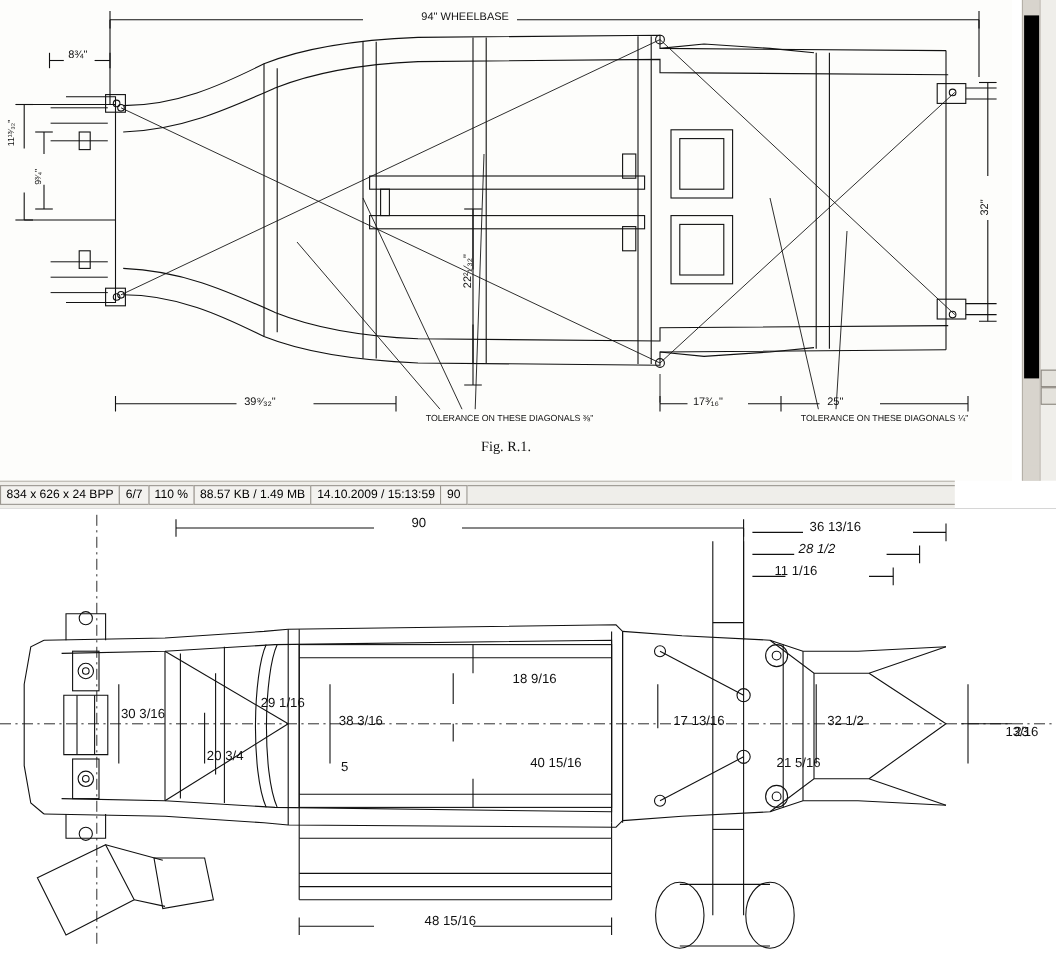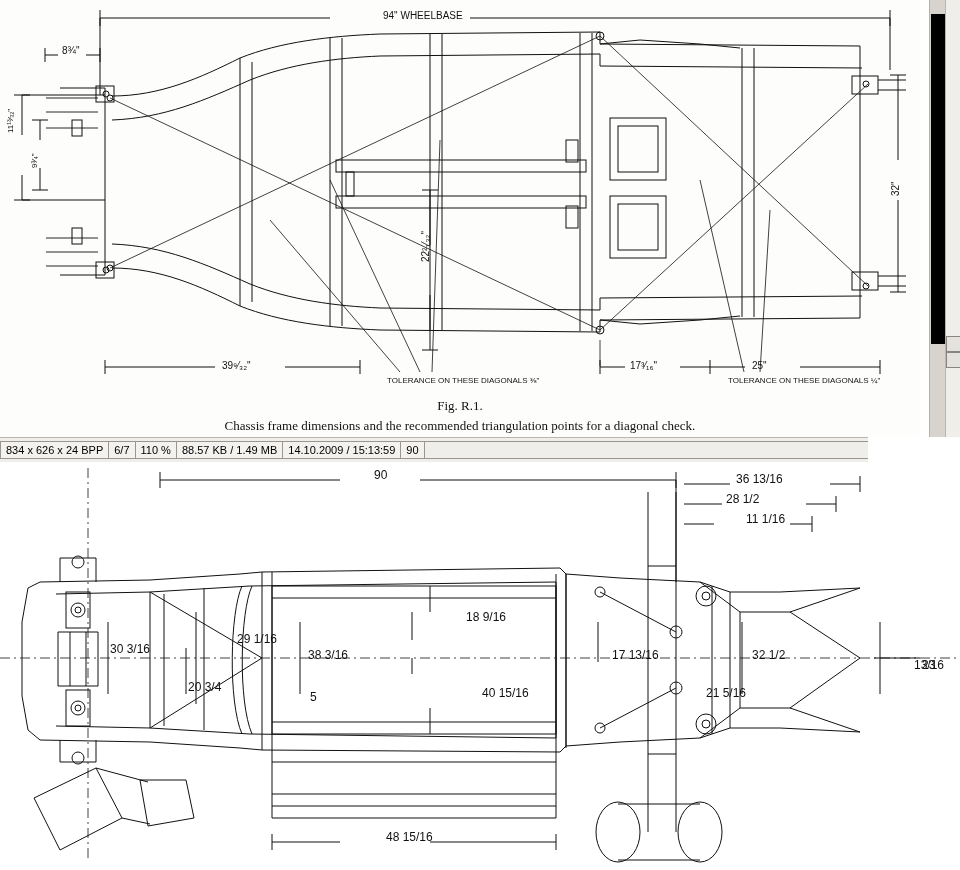--- a/index.html
+++ b/index.html
@@ -191,21 +191,20 @@
     <div class="dim tiny" style="left:30px;top:168px;transform:rotate(-90deg);transform-origin:left top;">9³⁄₄"</div>
     <div class="dim small" style="left:420px;top:262px;transform:rotate(-90deg);transform-origin:left top;">22²₁⁄₃₂"</div>
     <div class="dim small" style="left:890px;top:196px;transform:rotate(-90deg);transform-origin:left top;">32"</div>
     <div class="dim small" style="left:222px;top:360px;">39⁹⁄₃₂"</div>
     <div class="dim small" style="left:630px;top:360px;">17³⁄₁₆"</div>
     <div class="dim small" style="left:752px;top:360px;">25"</div>
     <div class="dim tiny" style="left:387px;top:376px;">TOLERANCE ON THESE DIAGONALS  ⅜"</div>
     <div class="dim tiny" style="left:728px;top:376px;">TOLERANCE ON THESE DIAGONALS  ¼"</div>
 
     <div class="fig-label" id="fig-number">Fig.  R.1.</div>
-    <div class="fig-label" id="fig-caption">Chassis frame dimensions and the recommended triangulation points for a diagonal check.</div>
   </div>
 
   <div id="scroll-v">
     <div class="arrow up"></div>
     <div class="thumb"></div>
     <div class="arrow down"></div>
   </div>
 
   <div id="panel-right-strip">
     <div class="btn" style="top:336px;"></div>
@@ -339,22 +338,22 @@
         <line x1="412" y1="196" x2="412" y2="212"></line>
         <line x1="598" y1="160" x2="598" y2="200"></line>
         <line x1="742" y1="160" x2="742" y2="232"></line>
         <line x1="880" y1="160" x2="880" y2="232"></line>
         <line x1="874" y1="196" x2="920" y2="196"></line>
       </g>
     </svg>
 
     <div class="dim" style="left:374px;top:6px;">90</div>
     <div class="dim" style="left:736px;top:10px;">36   13/16</div>
-    <div class="dim" style="left:726px;top:30px;">28   1/2</div>
-    <div class="dim" style="left:746px;top:50px;text-align:right;">11   1/16</div>
+    <div class="dim" style="left:726px;top:30px;font-style:italic;">28   1/2</div>
+    <div class="dim" style="left:704px;top:50px;text-align:right;">11   1/16</div>
 
     <div class="dim" style="left:110px;top:180px;">30   3/16</div>
     <div class="dim" style="left:213px;top:170px;margin-left:24px;">29   1/16</div>
     <div class="dim" style="left:308px;top:186px;">38   3/16</div>
     <div class="dim" style="left:188px;top:218px;">20   3/4</div>
     <div class="dim" style="left:310px;top:228px;">5</div>
 
     <div class="dim" style="left:466px;top:148px;">18   9/16</div>
     <div class="dim" style="left:482px;top:224px;">40   15/16</div>
     <div class="dim" style="left:612px;top:186px;">17   13/16</div>

